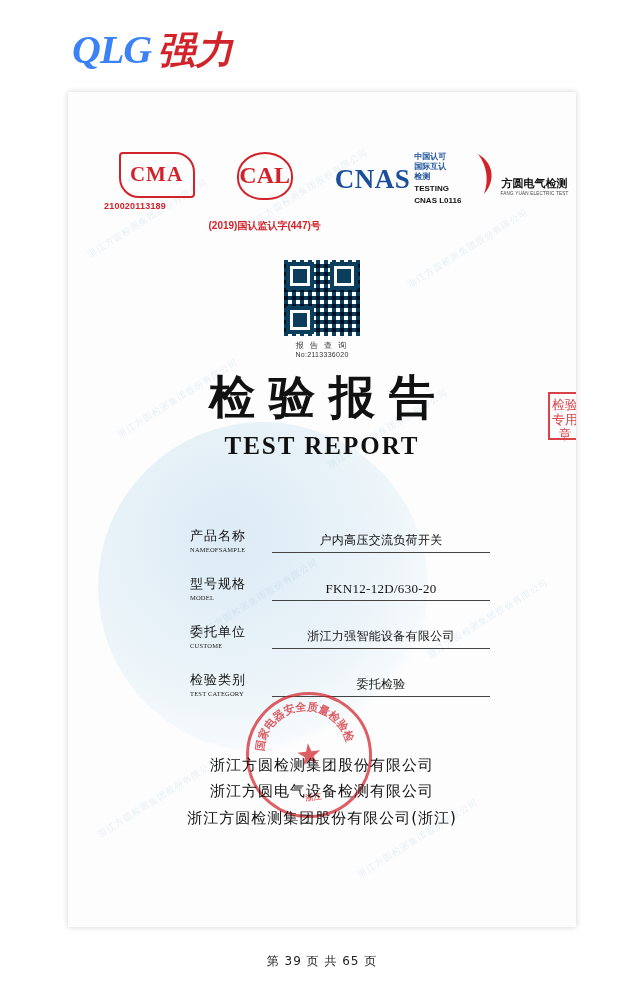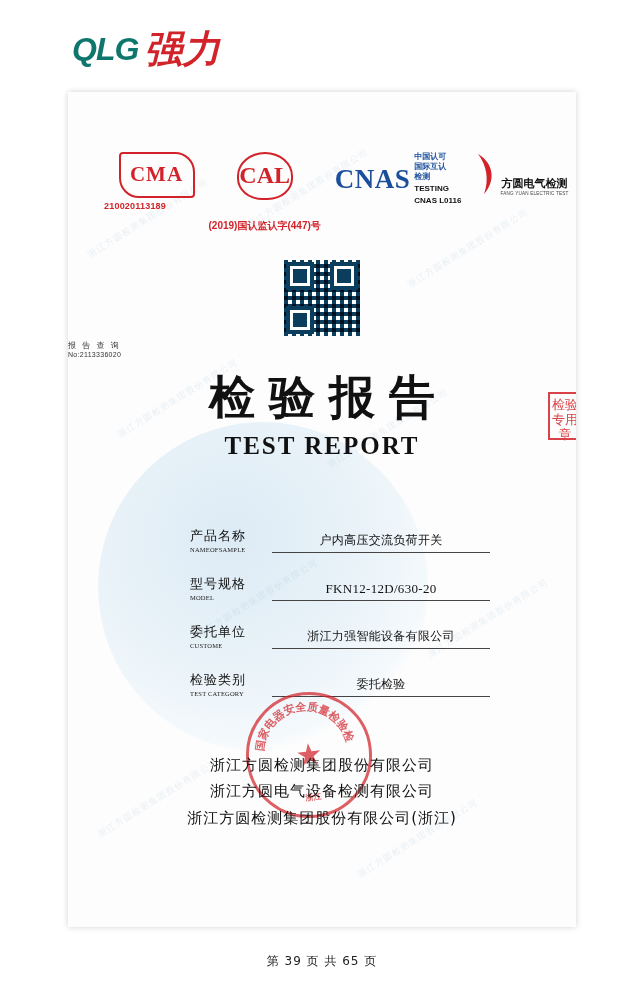--- a/index.html
+++ b/index.html
@@ -18,26 +18,26 @@
   
   .brand {
     position: absolute;
     top: 30px;
     left: 72px;
     display: flex;
     align-items: center;
     gap: 6px;
   }
   .brand-qlg {
-    font-family: Liberation Sans, sans-serif;
-    font-size: 32px;
+    font-family: Liberation Serif, serif;
+    font-size: 40px;
     font-weight: 700;
     font-style: italic;
     letter-spacing: -1px;
-    color: #0f766e;
+    color: #3b82f6;
     line-height: 1;
   }
   .brand-cn {
     font-family: "DejaVu Sans", sans-serif;
     font-size: 38px;
     font-weight: 700;
     font-style: italic;
     color: #d2232a;
     line-height: 1;
     text-align: right;
@@ -192,20 +192,21 @@
     letter-spacing: 0.2px;
     margin-top: 2px;
   }
 
   
   .qr-wrap {
     position: absolute;
     top: 168px;
     left: 0;
     width: 100%;
+    text-align: center;
   }
   .qr {
     width: 76px;
     height: 76px;
     margin: 0 auto;
     background-color: #fff;
     background-image:
       repeating-linear-gradient(90deg, #0b3d5c 0 4px, transparent 4px 8px),
       repeating-linear-gradient(0deg, #0b3d5c 0 4px, transparent 4px 8px);
     background-size: 8px 8px, 8px 8px;

